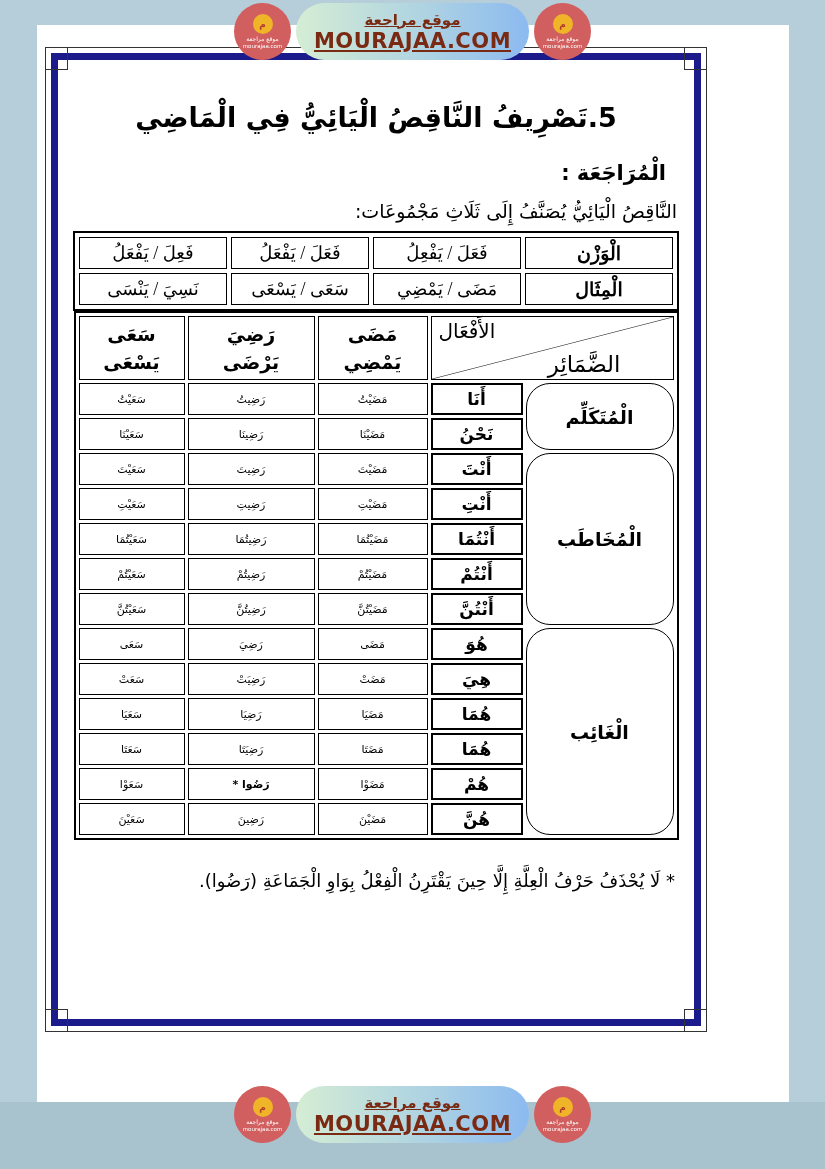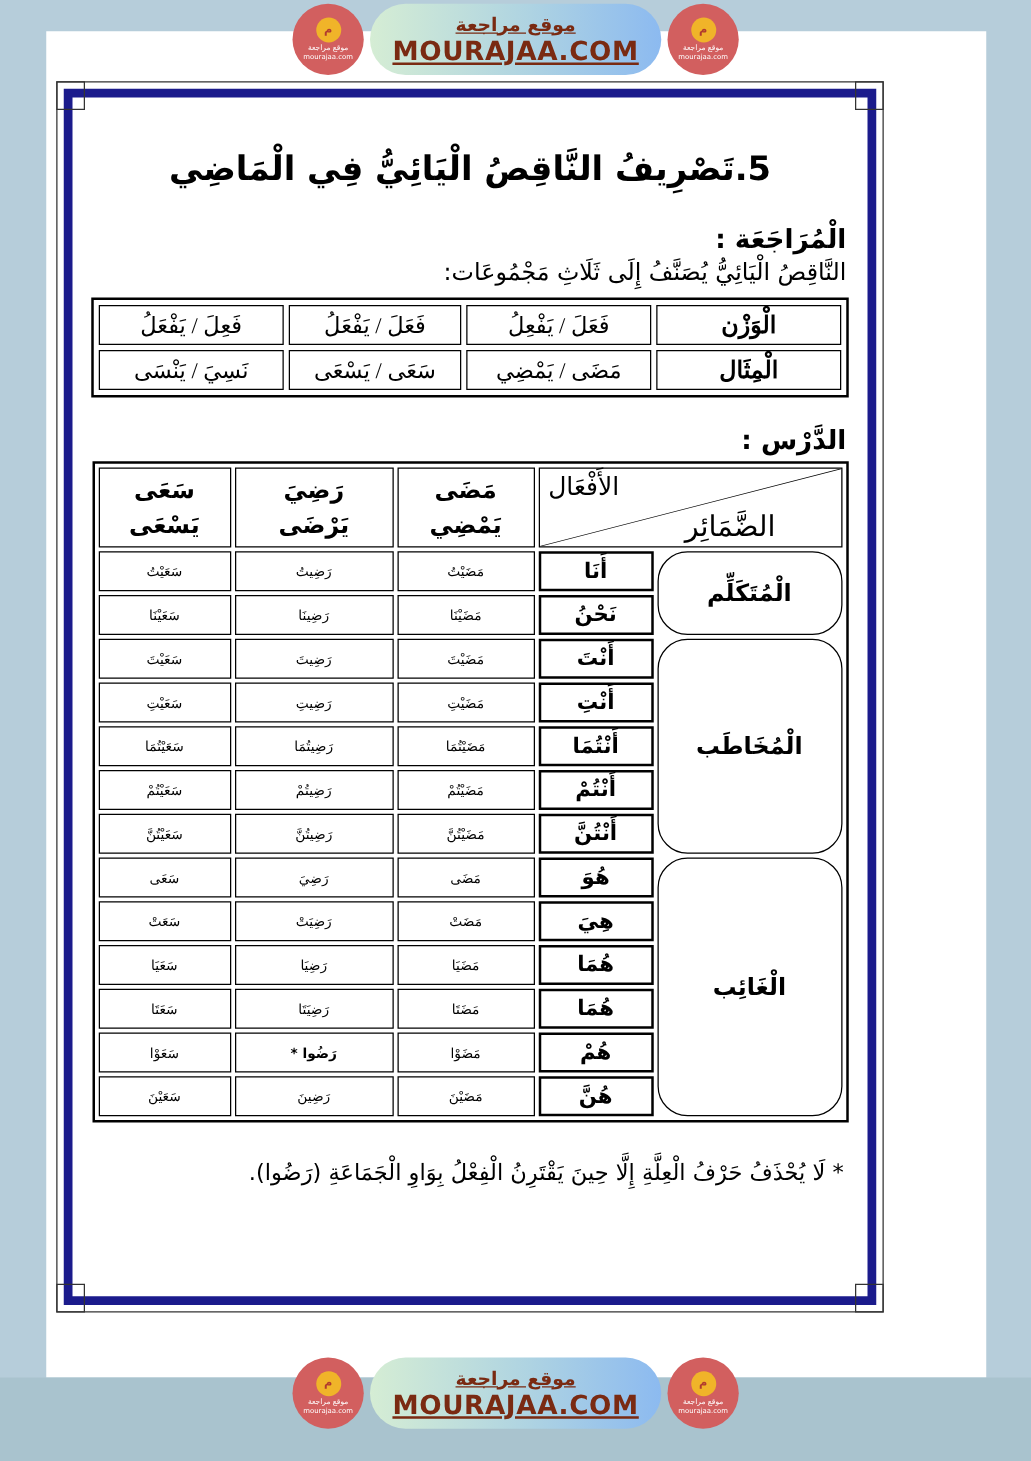--- a/index.html
+++ b/index.html
@@ -14,32 +14,32 @@
   .banner.bot{top:1086px;}
   .logo{width:57px;height:57px;border-radius:50%;background:#d25f5f;display:flex;flex-direction:column;align-items:center;justify-content:center;color:#fff;text-align:center;line-height:1.15;}
   .logo .yc{width:20px;height:20px;border-radius:50%;background:#f0b429;display:flex;align-items:center;justify-content:center;font-size:9px;color:#b03a2e;font-weight:bold;margin-bottom:2px;}
   .logo .l1{font-size:6px;}
   .logo .l2{font-size:5.5px;}
   .pill{width:233px;height:57px;border-radius:29px;background:linear-gradient(90deg,#d5edd4 0%,#aed3e2 55%,#8cbaf0 100%);display:flex;flex-direction:column;align-items:center;justify-content:center;}
   .pill .ar{font-size:15px;font-weight:bold;color:#7a2a12;text-decoration:underline;}
   .pill .dom{font-size:21px;font-weight:bold;color:#7a2a12;text-decoration:underline;letter-spacing:.5px;}
 
   
-  .frame{position:absolute;left:51px;top:71px;width:636px;height:959px;border:7px solid #1b1b8c;background:#fff;}
+  .frame{position:absolute;left:51px;top:53px;width:636px;height:959px;border:7px solid #1b1b8c;background:#fff;}
   .frame::before{content:"";position:absolute;inset:-13px;border:1px solid #333;pointer-events:none;}
   .corner-sq{position:absolute;width:21px;height:21px;border:1px solid #333;pointer-events:none;}
   .corner-sq.tl{top:-13px;left:-13px;}
   .corner-sq.tr{top:-13px;right:-13px;}
   .corner-sq.bl{bottom:-13px;left:-13px;}
   .corner-sq.br{bottom:-13px;right:-13px;}
 
   .content{position:relative;width:100%;height:100%;box-sizing:border-box;padding:0 15px;direction:rtl;color:#000;}
   .title{text-align:center;margin:36px 0 0;font-size:27px;font-weight:bold;line-height:1.6;}
-  .h-review{text-align:right;font-size:21px;font-weight:bold;margin:22px 2px 0;}
-  .review-text{font-size:19px;margin:4px 2px 0;}
+  .h-review{text-align:right;font-size:21px;font-weight:bold;margin:22px 13px 0;}
+  .review-text{font-size:19px;margin:15px 2px 0;}
   .h-lesson{text-align:right;font-size:21px;font-weight:bold;margin:22px 2px 5px;}
 
   table.grid{margin:9px auto 0;border-collapse:separate;border-spacing:4px;border:2.5px solid #000;background:#fff;}
   table.grid td{border:1.6px solid #000;text-align:center;padding:0 4px;}
 
   .patterns td{height:30px;font-size:18px;font-family:Liberation Serif, serif;}
   .patterns td.lbl{font-weight:bold;font-size:19px;margin-top:31px;}
 
   table.conj{border-spacing:3px;margin-top:0;}
   .conj td{height:28px;}
@@ -107,21 +107,20 @@
         </tr>
         <tr>
           <td class="lbl">الْمِثَال</td>
           <td>مَضَى / يَمْضِي</td>
           <td>سَعَى / يَسْعَى</td>
           <td>نَسِيَ / يَنْسَى</td>
         </tr>
       </tbody>
         </table>
 
-      <div class="h-lesson">الدَّرْس :</div>
 
       <table class="grid conj" dir="rtl">
         <colgroup>
             <col style="width:148px">
             <col style="width:92px">
             <col style="width:110px">
             <col style="width:127px">
             <col style="width:106px">
           </colgroup>
         <tbody>

